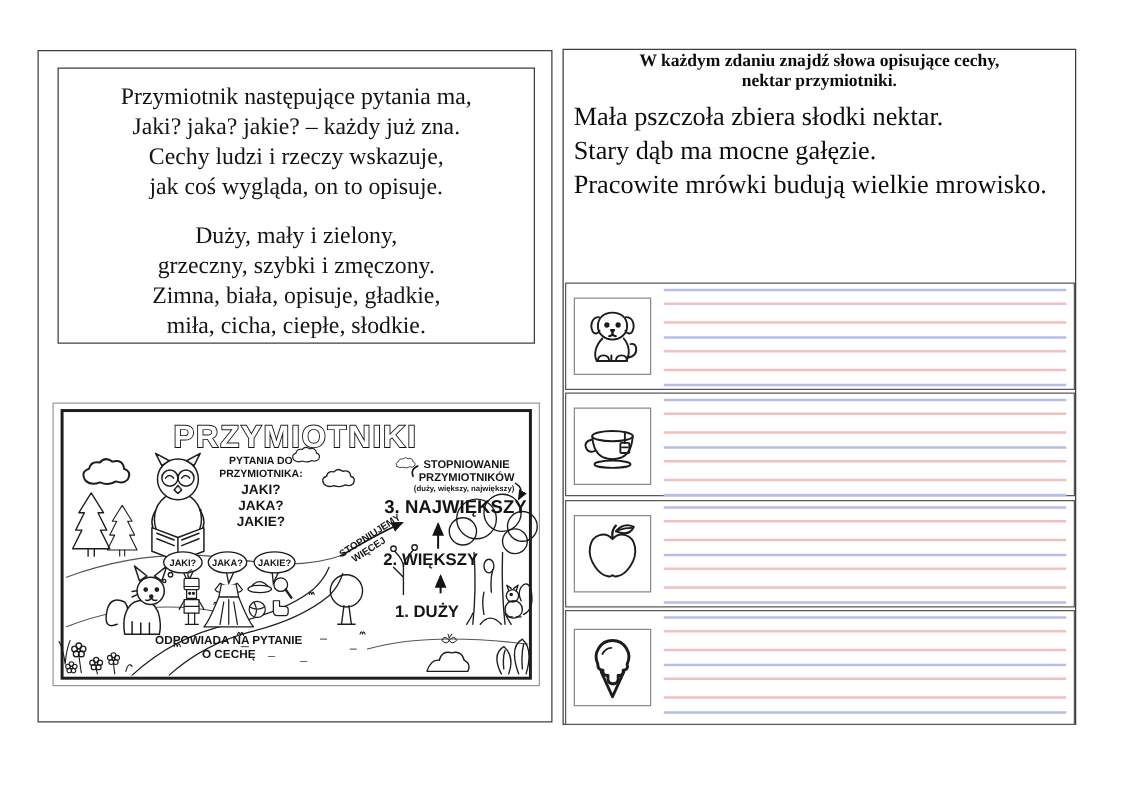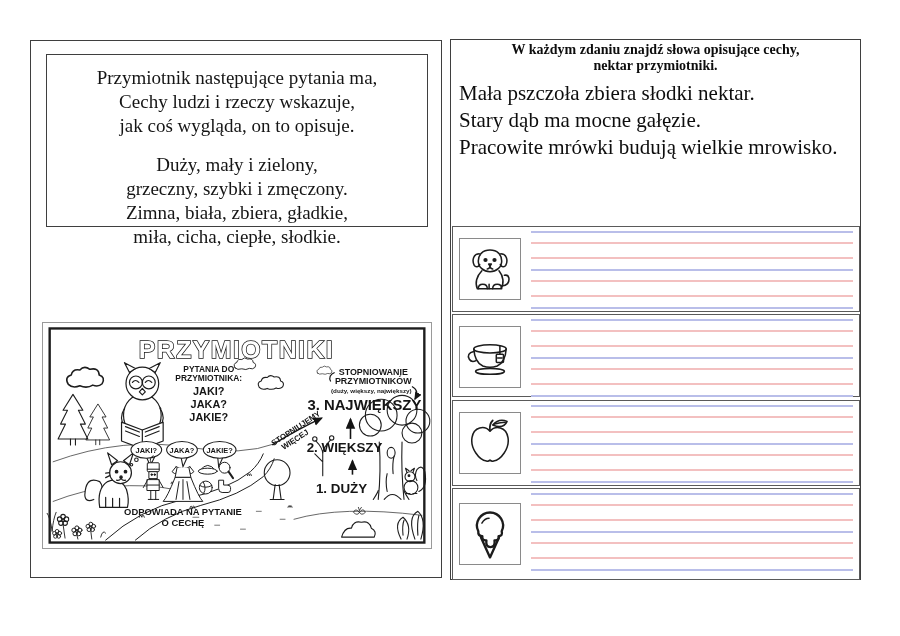--- a/index.html
+++ b/index.html
@@ -4,21 +4,21 @@
 <style>
   html,body{margin:0;padding:0;background:#fff;}
   .canvas{position:relative;width:900px;height:636px;background:#fff;overflow:hidden;
           font-family:"Liberation Serif",serif;color:#111;}
   .canvas *{box-sizing:border-box;}
   .frame{position:absolute;border:1.5px solid #3f3f3f;background:#fff;}
   #left-frame{left:30px;top:40px;width:412px;height:538px;}
   #right-frame{left:450px;top:39px;width:411px;height:541px;}
 
   
-  .poem-box{position:absolute;left:46px;top:54px;width:382px;height:173px;
+  .poem-box{position:absolute;left:46px;top:54px;width:382px;height:221px;
             border:1.5px solid #3f3f3f;text-align:center;padding-top:11px;}
   .poem-box p{margin:0;font-size:19px;line-height:24px;color:#151515;}
   .stanza-gap{height:15px;}
   .illu-box{position:absolute;left:42px;top:322px;width:390px;height:227px;
             border:1px solid #9a9a9a;background:#fff;}
   svg.illu{display:block;width:100%;height:100%;}
   .illu text{font-family:"Liberation Sans",sans-serif;font-weight:bold;fill:#151515;stroke:none;}
 
   
   .rp-header{position:absolute;left:450px;top:42px;width:411px;text-align:center;
@@ -50,26 +50,27 @@
 </style>
 </head>
 <body>
 
 <div class="canvas">
 
   <div class="frame" id="left-frame"></div>
 
   <div class="poem-box">
     <p>Przymiotnik następujące pytania ma,</p>
+    <p>Jaki? jaka? jakie? – każdy już zna.</p>
     <p>Cechy ludzi i rzeczy wskazuje,</p>
     <p>jak coś wygląda, on to opisuje.</p>
     <div class="stanza-gap"></div>
     <p>Duży, mały i zielony,</p>
     <p>grzeczny, szybki i zmęczony.</p>
-    <p>Zimna, biała, zbiera, gładkie,</p>
+    <p>Zimna, biała, opisuje, gładkie,</p>
     <p>miła, cicha, ciepłe, słodkie.</p>
   </div>
 
   <div class="illu-box">
     <svg class="illu" viewBox="0 0 389 227">
       <defs>
         <marker id="ah" markerWidth="9" markerHeight="9" refX="6" refY="3" orient="auto">
           <path d="M0,0 L7,3 L0,6 Z" fill="#141414"></path>
         </marker>
         <path id="cloud" d="M3,11 Q0,6 5,4.5 Q6,0 11,1 Q14,-2.5 18,0.5 Q24,-1 24.5,4.5 Q29,6 26.5,10.5 Q24,13 20,11.5 Q16,14 11,12 Q6,14 3,11 Z"></path>

